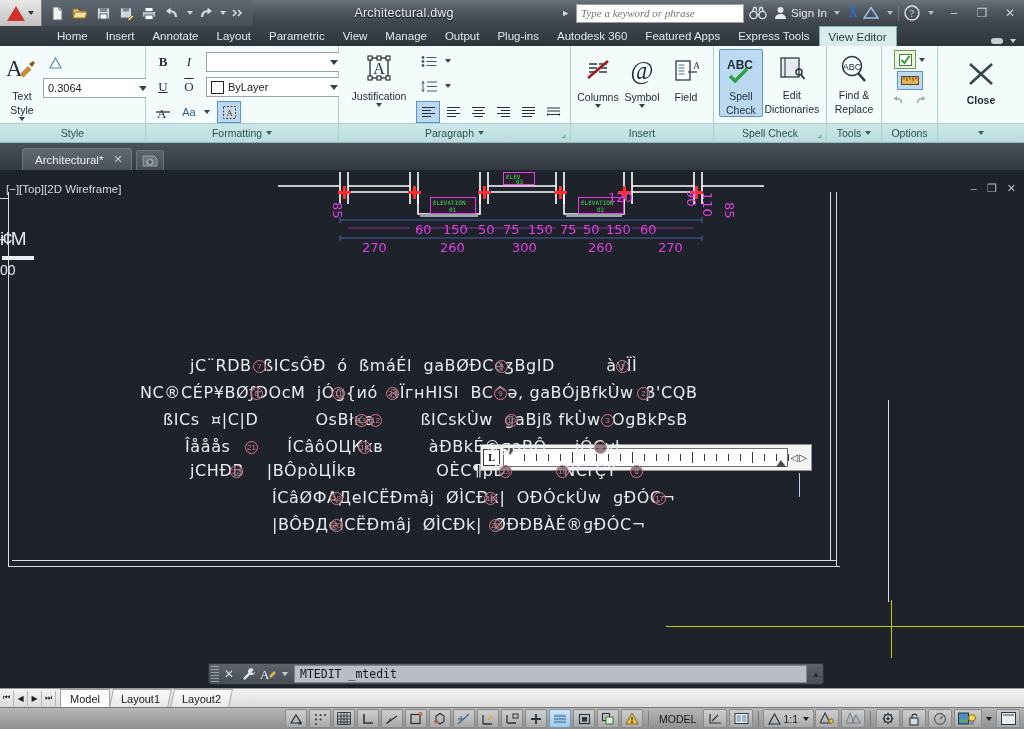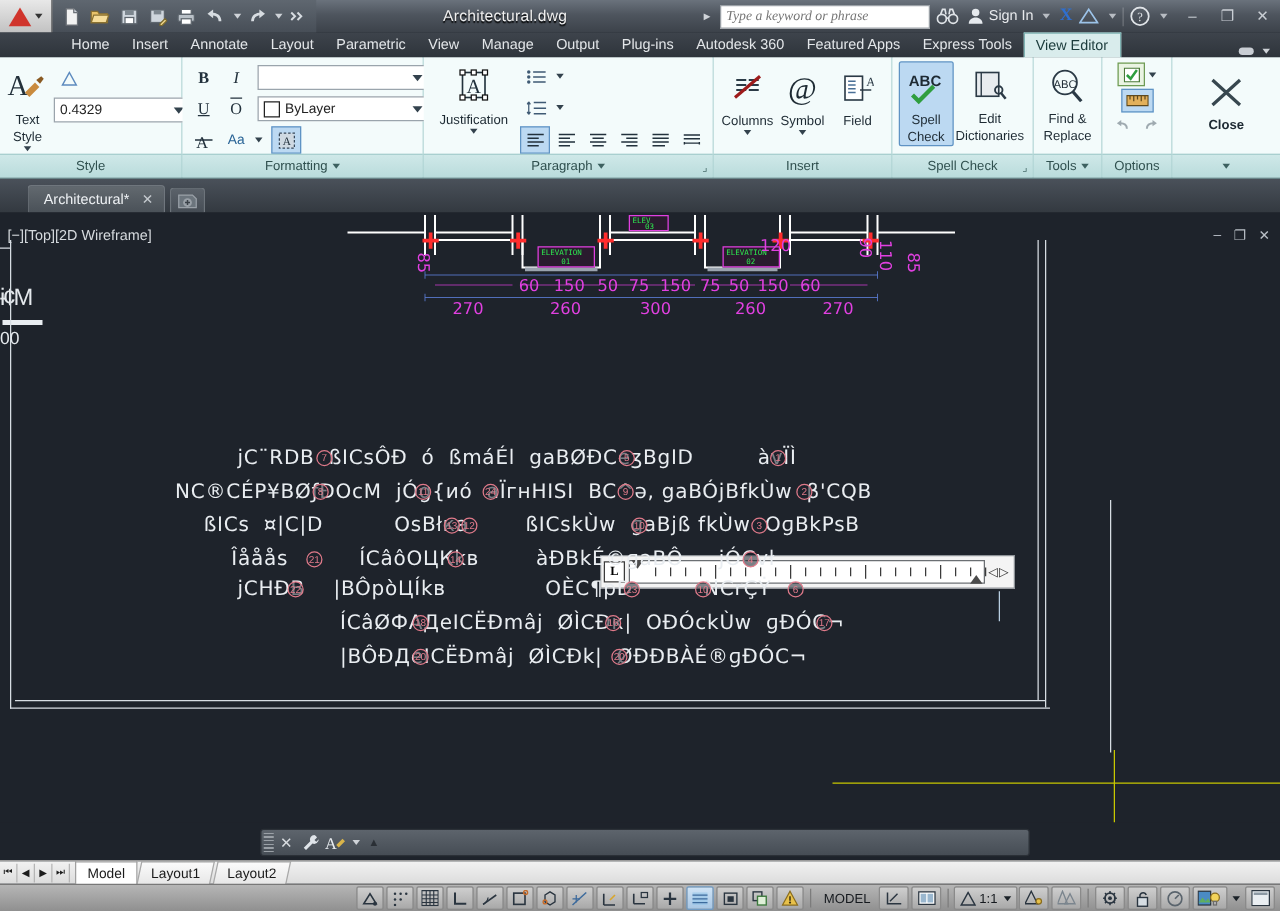--- a/index.html
+++ b/index.html
@@ -385,21 +385,21 @@
         <div class="lbl">Style</div>
         <span class="drop-caret"></span>
       </div>
       <div style="display:flex;flex-direction:column;gap:4px;margin-left:4px;margin-top:2px;">
         <div class="sm-btn" style="width:24px">
           <svg width="15" height="14" viewBox="0 0 15 14">
               <path d="M7.5 2L13 12H2z" fill="none" stroke="#5d8bbf" stroke-width="1.2"></path>
             </svg>
         </div>
         <div class="combo" style="width:110px">
-          <span class="cv">0.4329</span>
+          <span class="cv">0.3064</span>
           <span class="ca"></span>
         </div>
       </div>
     </div>
     <div class="panel-label">Style</div>
   </div>
 
   <div class="panel" style="width:193px">
     <div class="panel-body" style="flex-direction:column;padding-top:5px;">
       <div style="display:flex;gap:2px;align-items:center;">
@@ -855,20 +855,21 @@
         <path d="M9.5 1a3.6 3.6 0 00-3.3 5L1 11.2 2.8 13l5.2-5.2A3.6 3.6 0 0013 4.4l-2 2-1.4-1.4 2-2A3.6 3.6 0 009.5 1z" fill="#dfe4e9"></path>
       </svg>
   </span>
   <span class="cmd-ic">
     <svg width="18" height="14" viewBox="0 0 18 14">
         <text x="0" y="12" font-size="13" fill="#e8ecf0" font-family="Liberation Serif, serif">A</text>
         <path d="M9 9l5-5 2 2-5 5z" fill="#d9b44a"></path>
       </svg>
   </span>
   <span class="mini-caret" style="border-top-color:#cfd3d8;margin-right:4px"></span>
+  <div id="cmd-input">MTEDIT _mtedit</div>
   <span id="cmd-scroll">▲</span>
 </div>
 
 <div id="layouttabs">
   <div class="navbtn">⏮</div>
   <div class="navbtn">◀</div>
   <div class="navbtn">▶</div>
   <div class="navbtn">⏭</div>
   <div class="ltab active" style="margin-left:4px">Model</div>
   <div class="ltab sk">

